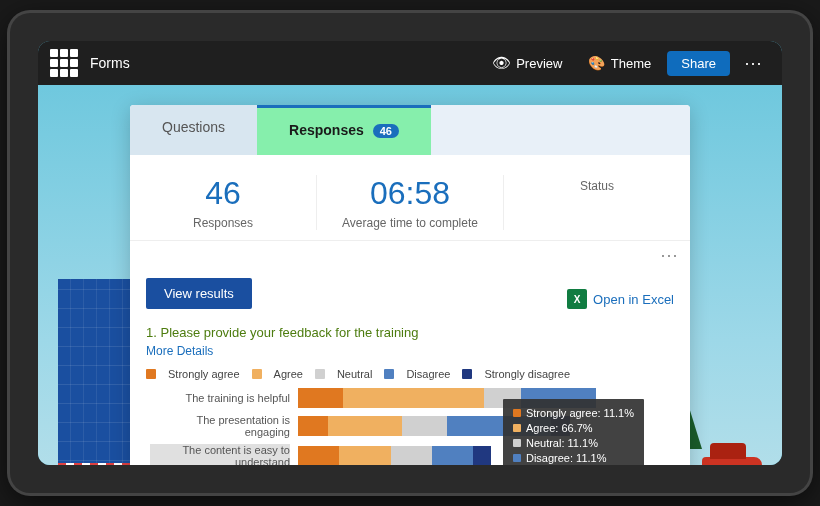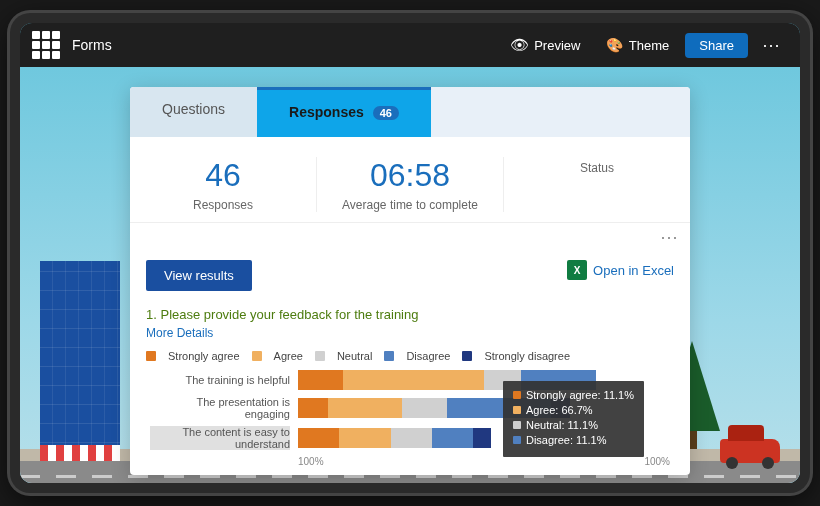--- a/index.html
+++ b/index.html
@@ -12,21 +12,21 @@
       display: flex;
       align-items: center;
       justify-content: center;
     }
 
     .tablet-frame {
       width: 800px;
       height: 480px;
       background: #2a2a2a;
       border-radius: 20px;
-      padding: 10px;
+      padding: 28px;
       box-shadow: 0 0 0 3px #444, 0 8px 32px rgba(0,0,0,0.7);
       position: relative;
     }
 
     .tablet-screen {
       width: 100%;
       height: 100%;
       border-radius: 12px;
       overflow: hidden;
       background: #5bb8d4;
@@ -275,21 +275,21 @@
     .tab {
       padding: 14px 32px;
       font-size: 14px;
       color: #555;
       cursor: pointer;
       border-bottom: 3px solid transparent;
       background: #d8e6f0;
     }
 
     .tab.active {
-      background: #0ea5e9;
+      background: #86efac;
       color: #1a1a1a;
       border-top: 3px solid #1a6ebc;
       border-bottom: 3px solid transparent;
       font-weight: 600;
     }
 
     .tab-badge {
       display: inline-flex;
       align-items: center;
       justify-content: center;
@@ -332,21 +332,21 @@
       text-align: right;
       padding: 4px 12px;
       font-size: 18px;
       color: #888;
       cursor: pointer;
     }
 
     
     .actions-row {
       display: flex;
-      align-items: flex-start;
+      align-items: flex-end;
       justify-content: space-between;
       padding: 8px 16px;
     }
 
     .view-results-btn {
       background: #1a4fa0;
       color: white;
       border: none;
       padding: 8px 18px;
       font-size: 13px;

